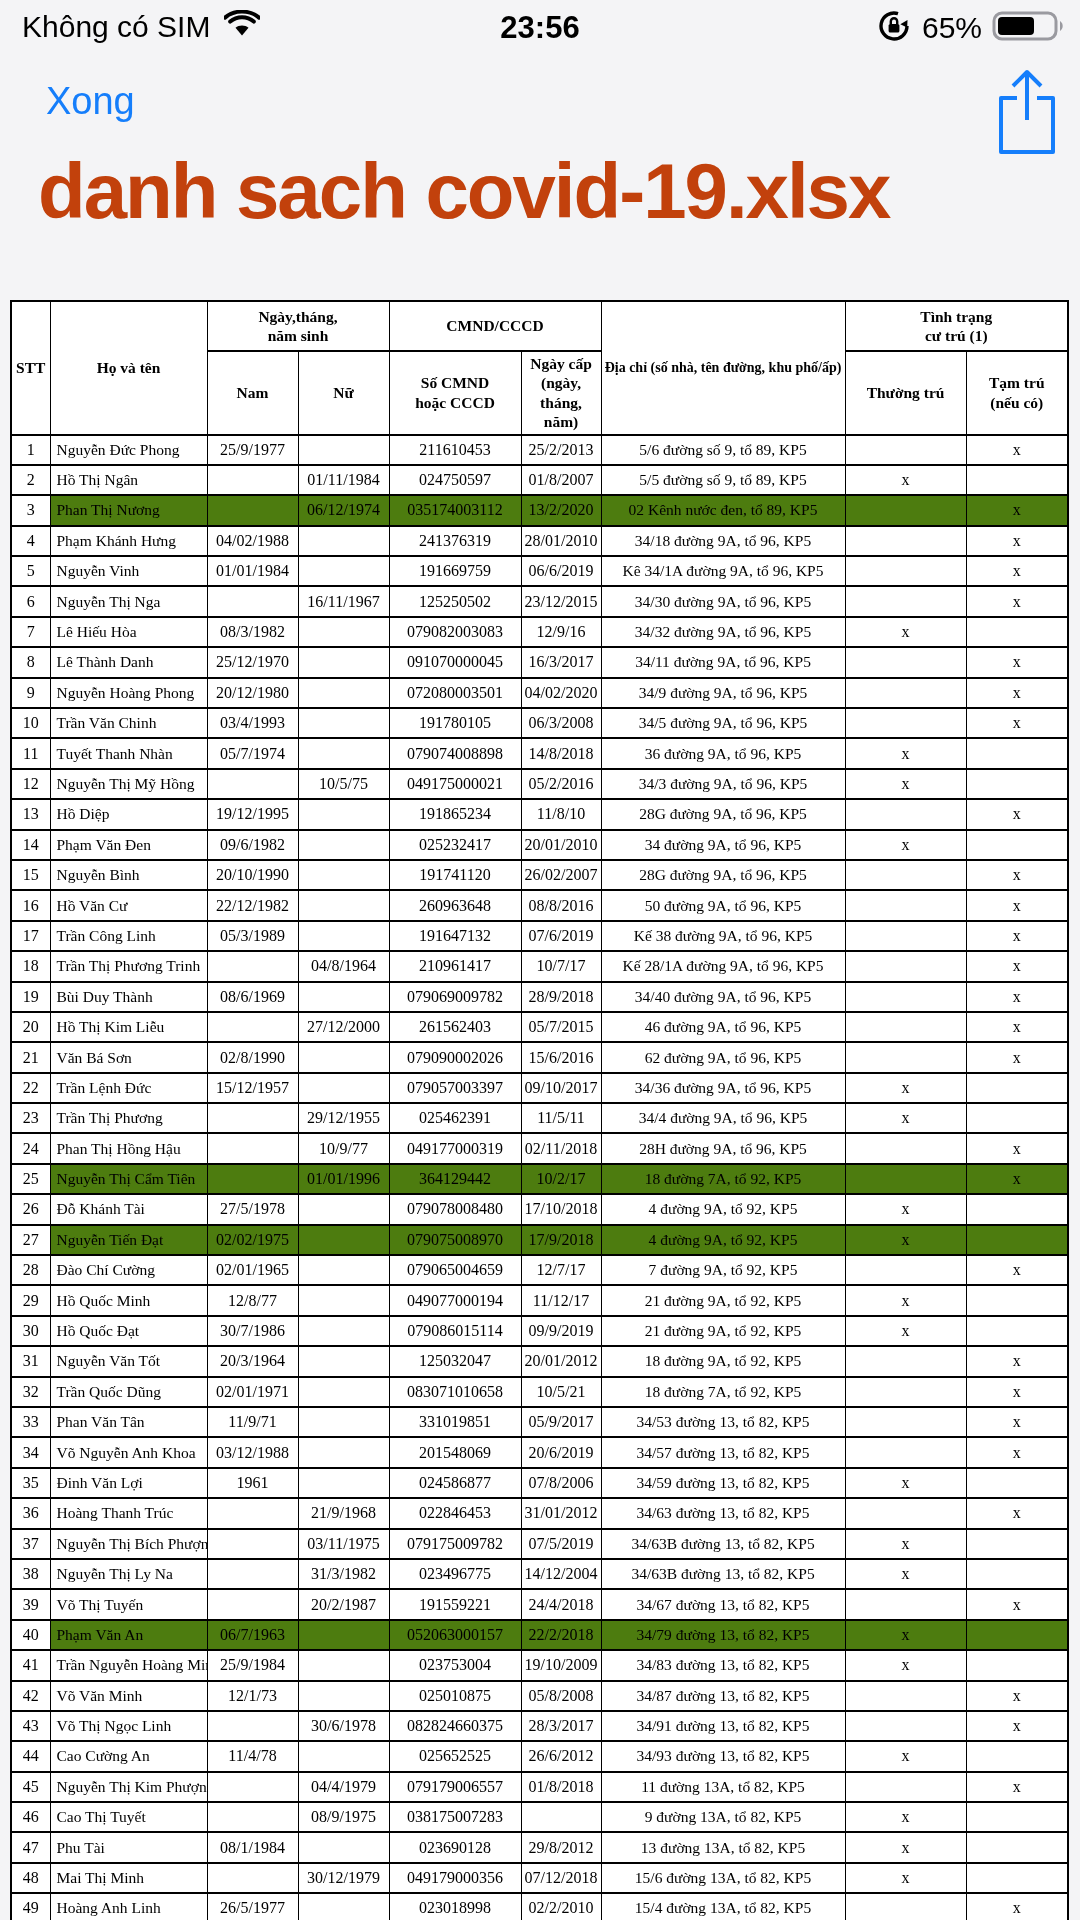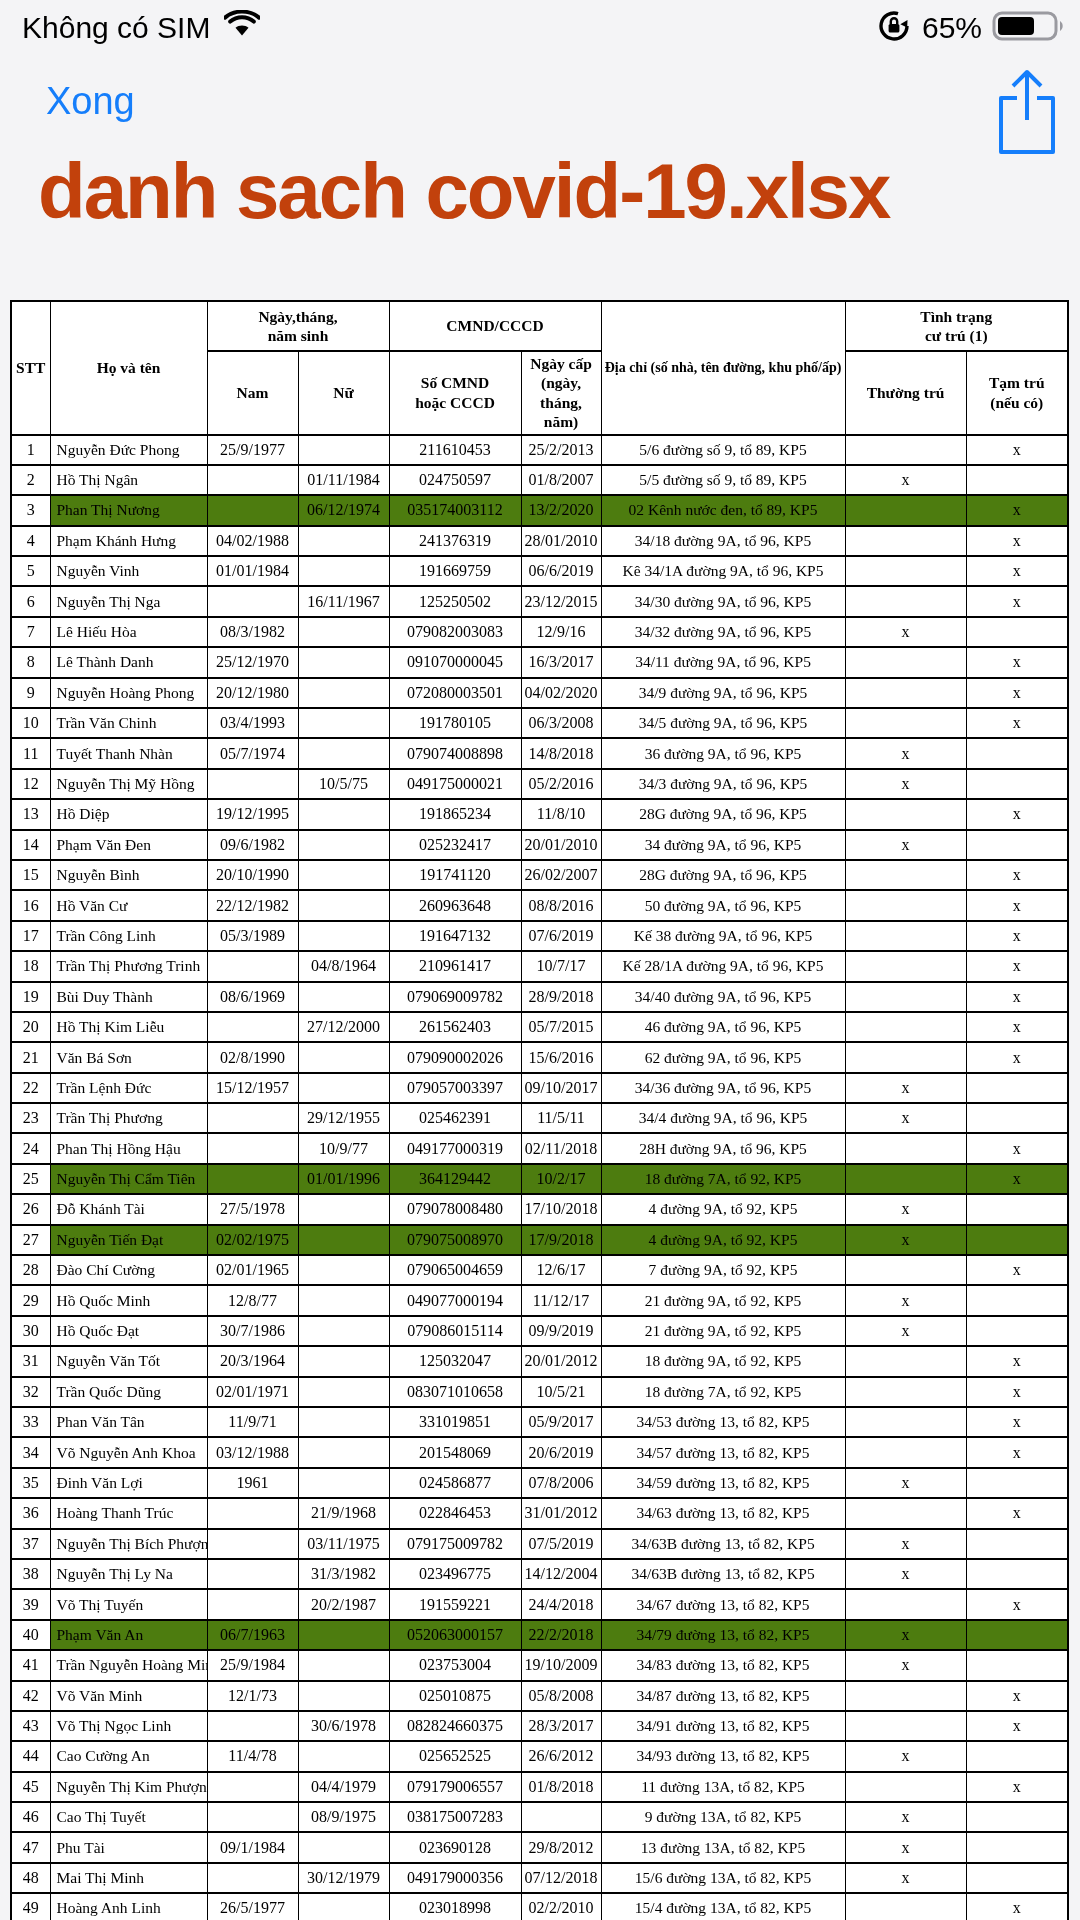--- a/index.html
+++ b/index.html
@@ -1,21 +1,21 @@
 <!DOCTYPE html>
 <html><head>
 <meta charset="utf-8">
 <style>
   html,body{margin:0;padding:0;}
   body{width:1080px;height:1920px;background:#f4f4f6;font-family:"Liberation Sans","DejaVu Sans",sans-serif;overflow:hidden;}
   .page{position:relative;width:1080px;height:1920px;}
 
   
   .status-bar{position:absolute;top:0;left:0;width:100%;height:56px;}
-  .sb-left{position:absolute;left:22px;top:10px;font-size:30px;color:#000;display:flex;align-items:center;gap:14px;}
+  .sb-left{position:absolute;left:22px;top:10px;font-size:30px;color:#000;display:flex;gap:14px;}
   .sb-time{position:absolute;left:0;right:0;top:10px;text-align:center;font-size:31px;font-weight:600;color:#000;}
   .sb-right{position:absolute;right:14px;top:8px;display:flex;align-items:center;gap:10px;}
   .sb-batt-pct{font-size:30px;color:#000000;}
 
   
   .nav-bar{position:absolute;top:56px;left:0;width:100%;height:100px;padding-left:8px;}
   .done-btn{position:absolute;left:46px;top:24px;font-size:38px;color:#157efb;background:none;border:none;padding:0;font-family:inherit;}
   .share-btn{position:absolute;right:28px;top:8px;background:none;border:none;padding:0;}
 
   
@@ -45,20 +45,21 @@
     <div class="sb-left">
       <span>Không có SIM</span>
       <span>
         <svg width="36" height="28" viewBox="0 0 36 28">
           <path d="M18 25.5 L11.5 17.8 C15 14.6 21 14.6 24.5 17.8 Z" fill="#000"></path>
           <path d="M6.2 11.6 C12.8 5.8 23.2 5.8 29.8 11.6" fill="none" stroke="#000" stroke-width="4" stroke-linecap="round"></path>
           <path d="M1 5.6 C10.5 -2.4 25.5 -2.4 35 5.6" fill="none" stroke="#000" stroke-width="4" stroke-linecap="round" transform="translate(0,2)"></path>
         </svg>
       </span>
     </div>
+    <div class="sb-time">23:56</div>
     <div class="sb-right">
       <span>
         <svg width="36" height="36" viewBox="0 0 36 36">
           <path d="M31 18 A13 13 0 1 1 22 5.6" fill="none" stroke="#000" stroke-width="3.4"></path>
           <path d="M31.5 12 L31.2 19.6 L24.3 16.3 Z" fill="#000"></path>
           <rect x="12.6" y="16" width="10.8" height="8.6" rx="1.6" fill="#000"></rect>
           <path d="M14.8 16 V13.4 a3.2 3.2 0 0 1 6.4 0 V16" fill="none" stroke="#000" stroke-width="2.4"></path>
         </svg>
       </span>
       <span class="sb-batt-pct">65%</span>
@@ -421,21 +422,21 @@
             <td class="addr-cell">4 đường 9A, tổ 92, KP5</td>
             <td>x</td>
             <td></td>
           </tr>
           <tr>
             <td>28</td>
             <td class="name-cell">Đào Chí Cường</td>
             <td>02/01/1965</td>
             <td></td>
             <td>079065004659</td>
-            <td>12/6/17</td>
+            <td>12/7/17</td>
             <td class="addr-cell">7 đường 9A, tổ 92, KP5</td>
             <td></td>
             <td>x</td>
           </tr>
           <tr>
             <td>29</td>
             <td class="name-cell">Hồ Quốc Minh</td>
             <td>12/8/77</td>
             <td></td>
             <td>049077000194</td>
@@ -627,21 +628,21 @@
             <td>08/9/1975</td>
             <td>038175007283</td>
             <td></td>
             <td class="addr-cell">9 đường 13A, tổ 82, KP5</td>
             <td>x</td>
             <td></td>
           </tr>
           <tr>
             <td>47</td>
             <td class="name-cell">Phu Tài</td>
-            <td>09/1/1984</td>
+            <td>08/1/1984</td>
             <td></td>
             <td>023690128</td>
             <td>29/8/2012</td>
             <td class="addr-cell">13 đường 13A, tổ 82, KP5</td>
             <td>x</td>
             <td></td>
           </tr>
           <tr>
             <td>48</td>
             <td class="name-cell">Mai Thị Minh</td>

